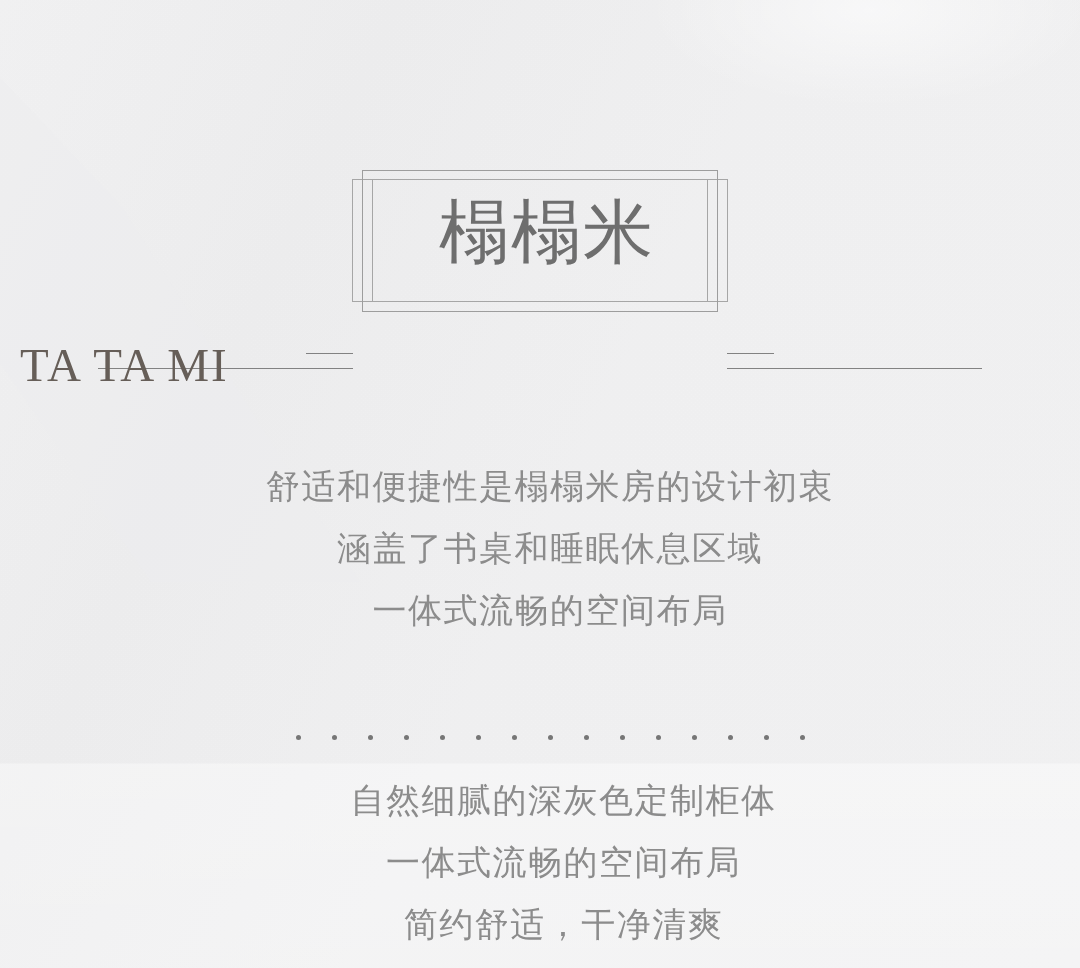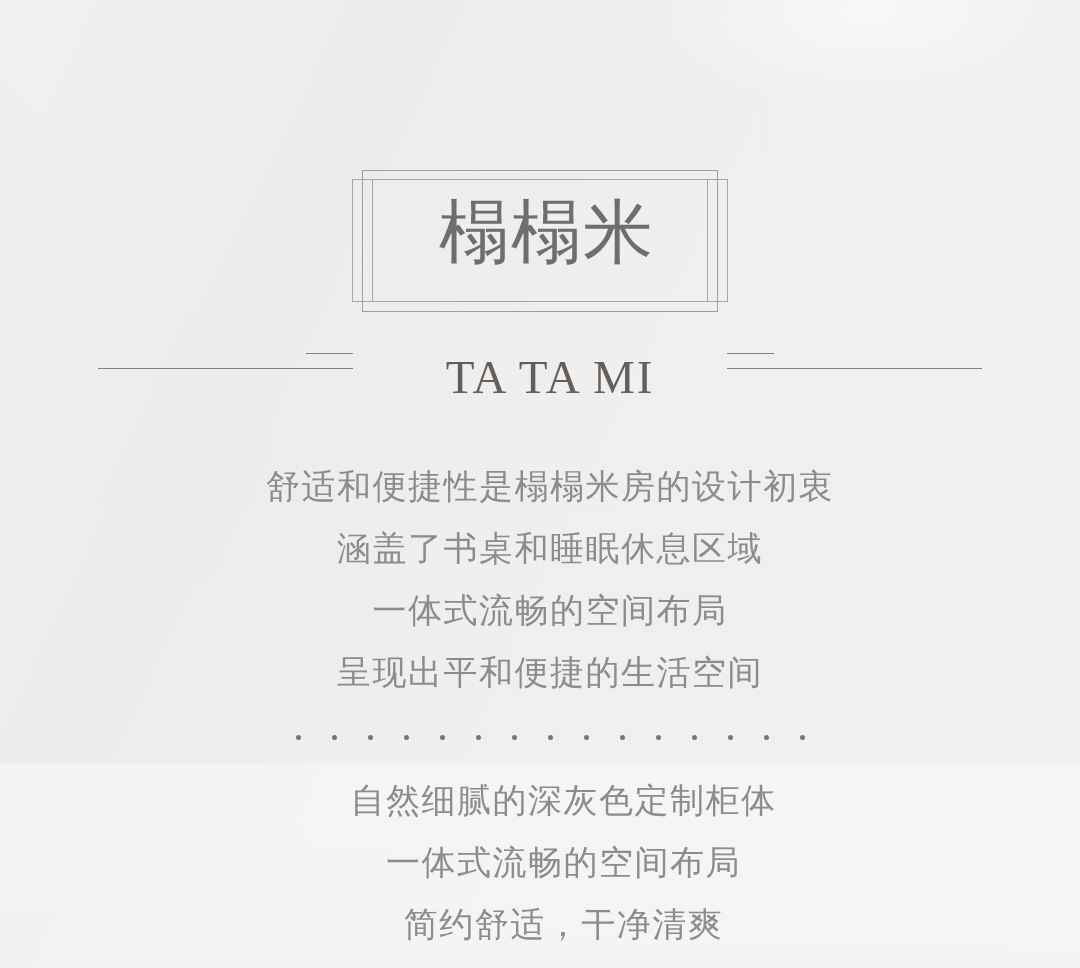--- a/index.html
+++ b/index.html
@@ -48,22 +48,22 @@
   }
 
   
   .subtitle-band{position:absolute;left:0;top:0;width:1080px;height:0;}
   .rule{position:absolute;height:1px;background:var(--rule-line);opacity:.85;}
   .rule-left-long{left:98px;top:368px;width:255px;}
   .rule-left-short{left:306px;top:353px;width:47px;}
   .rule-right-long{left:727px;top:368px;width:255px;}
   .rule-right-short{left:727px;top:353px;width:47px;}
   .subtitle{
-    position:absolute;left:0;right:0;top:338px;margin:12px;
-    text-align:center;padding-left:20px;
+    position:absolute;left:0;right:0;top:338px;margin:0;
+    padding-left:20px;
     font-size:47px;font-weight:400;letter-spacing:2px;color:var(--subtitle-text);
   }
 
   
   .para{position:absolute;left:0;right:0;margin:0;}
   .para p{
     margin:0;height:62px;line-height:62px;text-align:center;padding-left:20px;
     font-size:34px;font-weight:400;letter-spacing:1.5px;color:var(--body-text);
   }
   .para-intro{top:456px;}
@@ -95,21 +95,20 @@
     <span class="rule rule-left-short"></span>
     <h2 class="subtitle">TA TA MI</h2>
     <span class="rule rule-right-short"></span>
     <span class="rule rule-right-long"></span>
   </div>
 
   <div class="para para-intro">
     <p>舒适和便捷性是榻榻米房的设计初衷</p>
     <p>涵盖了书桌和睡眠休息区域</p>
     <p>一体式流畅的空间布局</p>
-    <p>呈现出平和便捷的生活空间</p>
   </div>
 
   <div class="dots">
       <span class="dot"></span>
       <span class="dot"></span>
       <span class="dot"></span>
       <span class="dot"></span>
       <span class="dot"></span>
       <span class="dot"></span>
       <span class="dot"></span>

